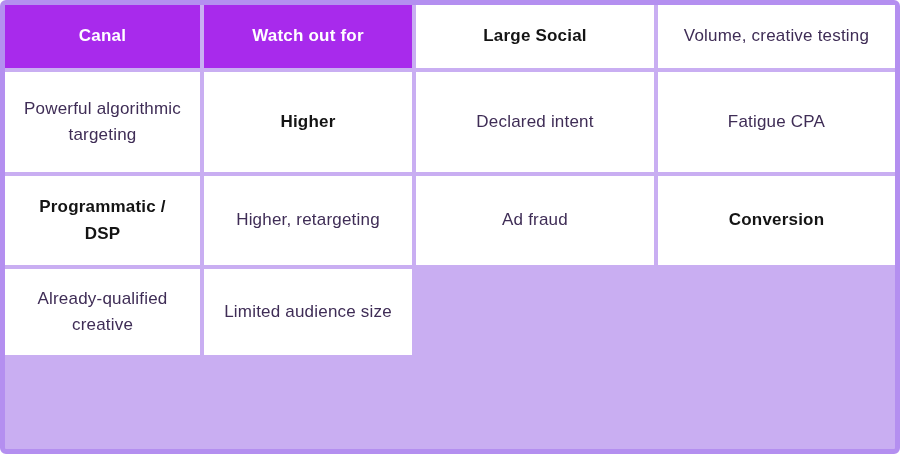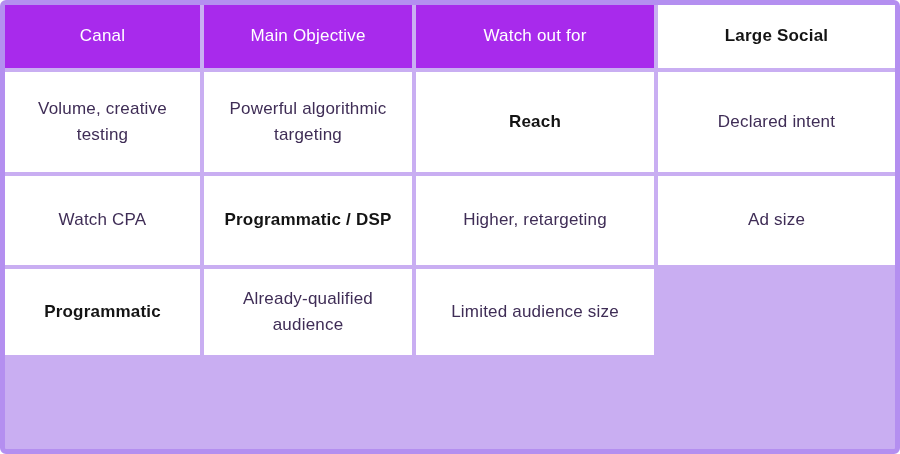--- a/index.html
+++ b/index.html
@@ -30,46 +30,45 @@
     text-align:center;
     padding:6px 16px;
     font-size:17px;
     line-height:1.55;
     color:var(--body-text);
     letter-spacing:0.2px;
   }
   .cell.header{
     background:var(--header-bg);
     color:var(--header-text);
-    font-weight:400;
+    font-weight:700;
     font-size:17px;
   }
   .cell.canal{
     font-weight:700;
     color:var(--canal-text);
   }
 </style>
 </head>
 <body>
 
 <div class="table-wrap">
 
   <div class="cell header">Canal</div>
-  <div class="cell header">Main Objective</div>
   <div class="cell header">Watch out for</div>
 
   <div class="cell canal">Large Social</div>
   <div class="cell">Volume, creative testing</div>
   <div class="cell">Powerful algorithmic targeting</div>
 
-  <div class="cell canal">Reach</div>
+  <div class="cell canal">Higher</div>
   <div class="cell">Declared intent</div>
-  <div class="cell">Watch CPA</div>
+  <div class="cell">Fatigue CPA</div>
 
   <div class="cell canal">Programmatic / DSP</div>
   <div class="cell">Higher, retargeting</div>
-  <div class="cell">Ad size</div>
+  <div class="cell">Ad fraud</div>
 
-  <div class="cell canal">Programmatic</div>
-  <div class="cell">Already-qualified audience</div>
+  <div class="cell canal">Conversion</div>
+  <div class="cell">Already-qualified creative</div>
   <div class="cell">Limited audience size</div>
 
 </div>
 
 </body></html>

